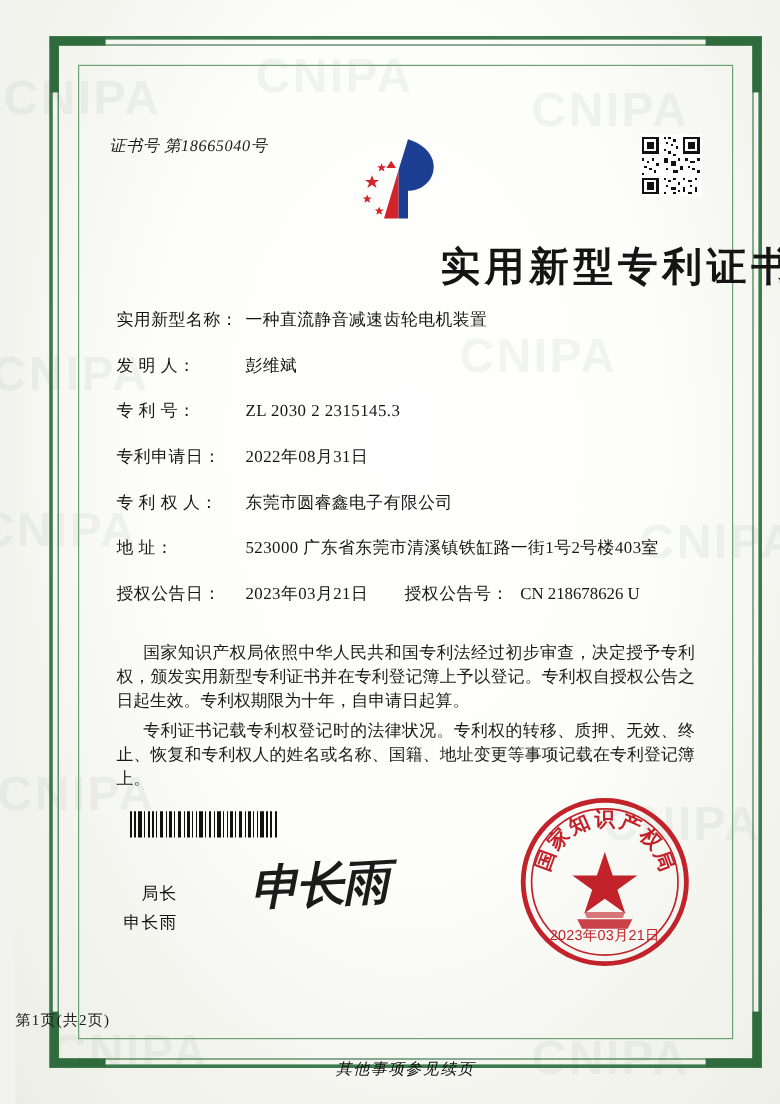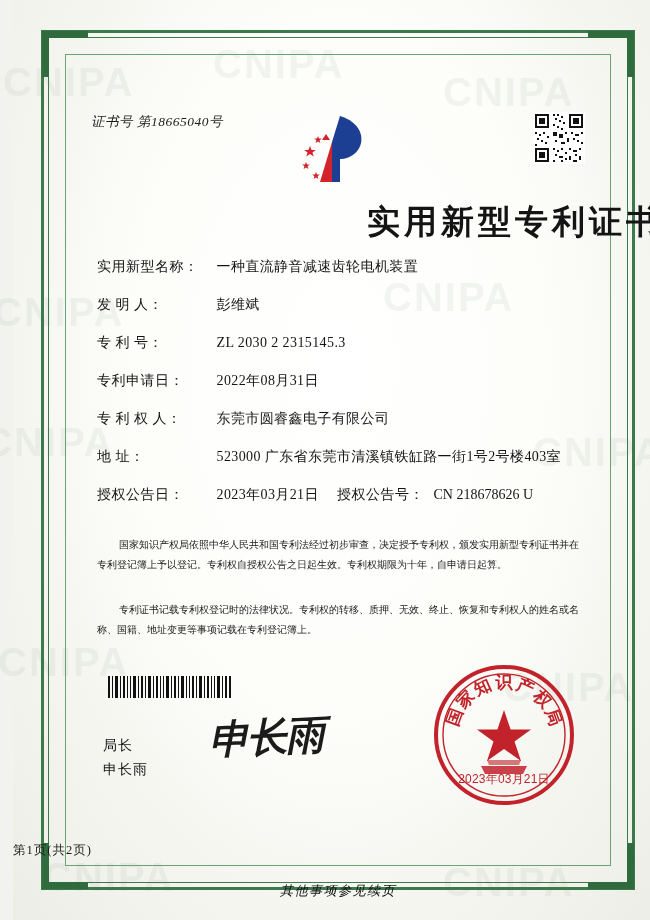--- a/index.html
+++ b/index.html
@@ -119,39 +119,38 @@
     white-space: nowrap;
   }
   .lab {
     display: inline-block;
     width: 104px;
     letter-spacing: 0.5px;
   }
   .val {
     display: inline-block;
     letter-spacing: 0.4px;
-    margin-left: 12px;
   }
   .row .val2 {
     position: absolute;
     left: 240px;
     top: 0;
     text-align: center;
   }
   .val2 .lab2 {
     letter-spacing: 0.5px;
     margin-right: 6px;
   }
 
   
   .para {
     position: absolute;
     left: 84px;
     width: 482px;
-    font-size: 10px;
+    font-size: 14px;
     line-height: 20px;
     color: #1a1a1a;
     text-align: justify;
     font-family: "Liberation Serif", serif;
   }
   .para.p1 { top: 535px; }
   .para.p2 { top: 600px; }
   .para .ind { display: inline-block; width: 22px; }
 
   
@@ -162,20 +161,21 @@
   }
 
   
   .sig-label {
     position: absolute;
     left: 90px; top: 734px;
     font-size: 14px;
     line-height: 24px;
     color: #141414;
     letter-spacing: 1px;
+    text-align: right;
   }
   .sig-script {
     position: absolute;
     left: 196px; top: 710px;
     font-size: 40px;
     color: #1b1b1b;
     font-family: "DejaVu Serif", serif;
     font-style: italic;
     font-weight: 700;
     letter-spacing: -2px;

